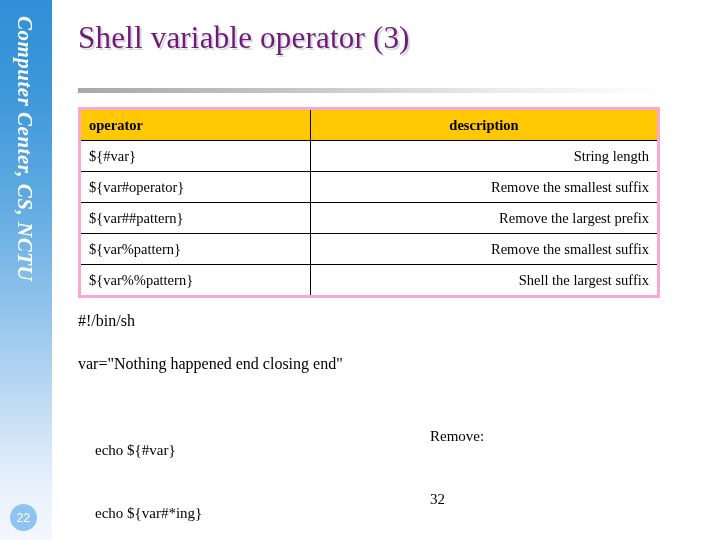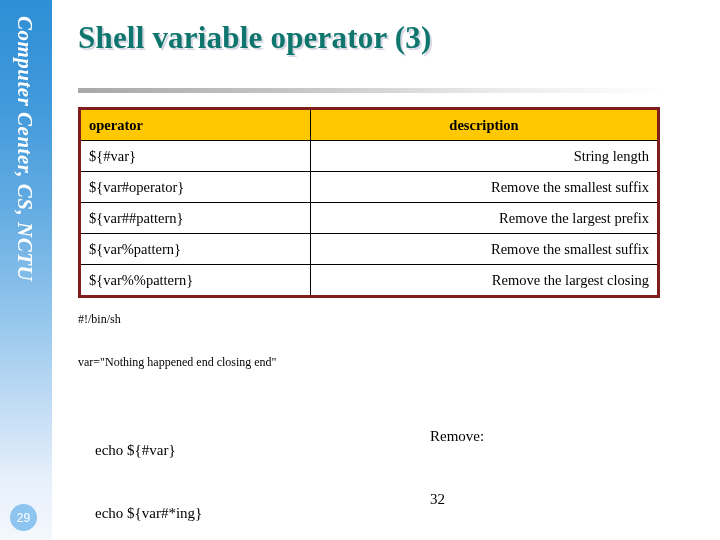--- a/index.html
+++ b/index.html
@@ -60,43 +60,43 @@
     align-items: center;
     justify-content: center;
   }
 
   
   #slide-title {
     position: absolute;
     left: 78px;
     top: 20px;
     font-family: "Liberation Serif", serif;
-    font-weight: bold;
+    font-weight: normal;
     font-size: 31px;
-    color: #0f766e;
+    color: #701a75;
     text-shadow: 2px 2px 0 #d8d8e4;
     letter-spacing: 0.2px;
   }
   #title-rule {
     position: absolute;
     left: 78px;
     top: 88px;
     width: 590px;
     height: 5px;
     background: linear-gradient(to right, #a8a8a8 0%, #c9c9c9 40%, #ececec 72%, #ffffff 100%);
   }
 
   
   #op-table {
     position: absolute;
     left: 78px;
     top: 107px;
     width: 582px;
     border-collapse: collapse;
-    border: 3px solid #7f1d1d;
+    border: 3px solid #f9a8d4;
     table-layout: fixed;
   }
   #op-table th, #op-table td {
     border: 1px solid #000000;
     font-family: "Liberation Serif", serif;
     font-size: 14.5px;
     color: #000000;
     height: 30px;
     padding: 0 8px;
     font-weight: normal;
@@ -107,21 +107,21 @@
     font-weight: bold;
   }
   #op-table .col-op { width: 213px; text-align: left; }
   #op-table .col-desc { text-align: right; }
   #op-table thead .col-desc { text-align: center; }
 
   
   .code-line {
     position: absolute;
     font-family: "Liberation Serif", serif;
-    font-size: 12px;
+    font-size: 16px;
     color: #000000;
     white-space: pre;
   }
   #shebang { left: 78px; top: 312px; }
   #var-assign { left: 78px; top: 355px; }
 
   #echo-block {
     position: absolute;
     left: 95px;
     top: 398px;
@@ -140,21 +140,21 @@
     line-height: 21px;
     color: #000000;
     white-space: pre;
   }
 </style>
 </head>
 <body>
 
 <div id="sidebar">
   <div id="sidebar-label">Computer Center, CS, NCTU</div>
-  <div id="page-number">29</div>
+  <div id="page-number">22</div>
 </div>
 
 <div id="slide-title">Shell variable operator (3)</div>
 <div id="title-rule"></div>
 
 <table id="op-table">
   <thead>
     <tr>
       <th class="col-op">operator</th>
       <th class="col-desc">description</th>
@@ -172,21 +172,21 @@
     <tr>
       <td class="col-op">${var##pattern}</td>
       <td class="col-desc">Remove the largest prefix</td>
     </tr>
     <tr>
       <td class="col-op">${var%pattern}</td>
       <td class="col-desc">Remove the smallest suffix</td>
     </tr>
     <tr>
       <td class="col-op">${var%%pattern}</td>
-      <td class="col-desc">Remove the largest closing</td>
+      <td class="col-desc">Shell the largest suffix</td>
     </tr>
   </tbody>
 </table>
 
 <div class="code-line" id="shebang">#!/bin/sh</div>
 <div class="code-line" id="var-assign">var="Nothing happened end closing end"</div>
 
 <div id="echo-block">
   <div>echo ${#var}</div>
   <div>echo ${var#*ing}</div>

